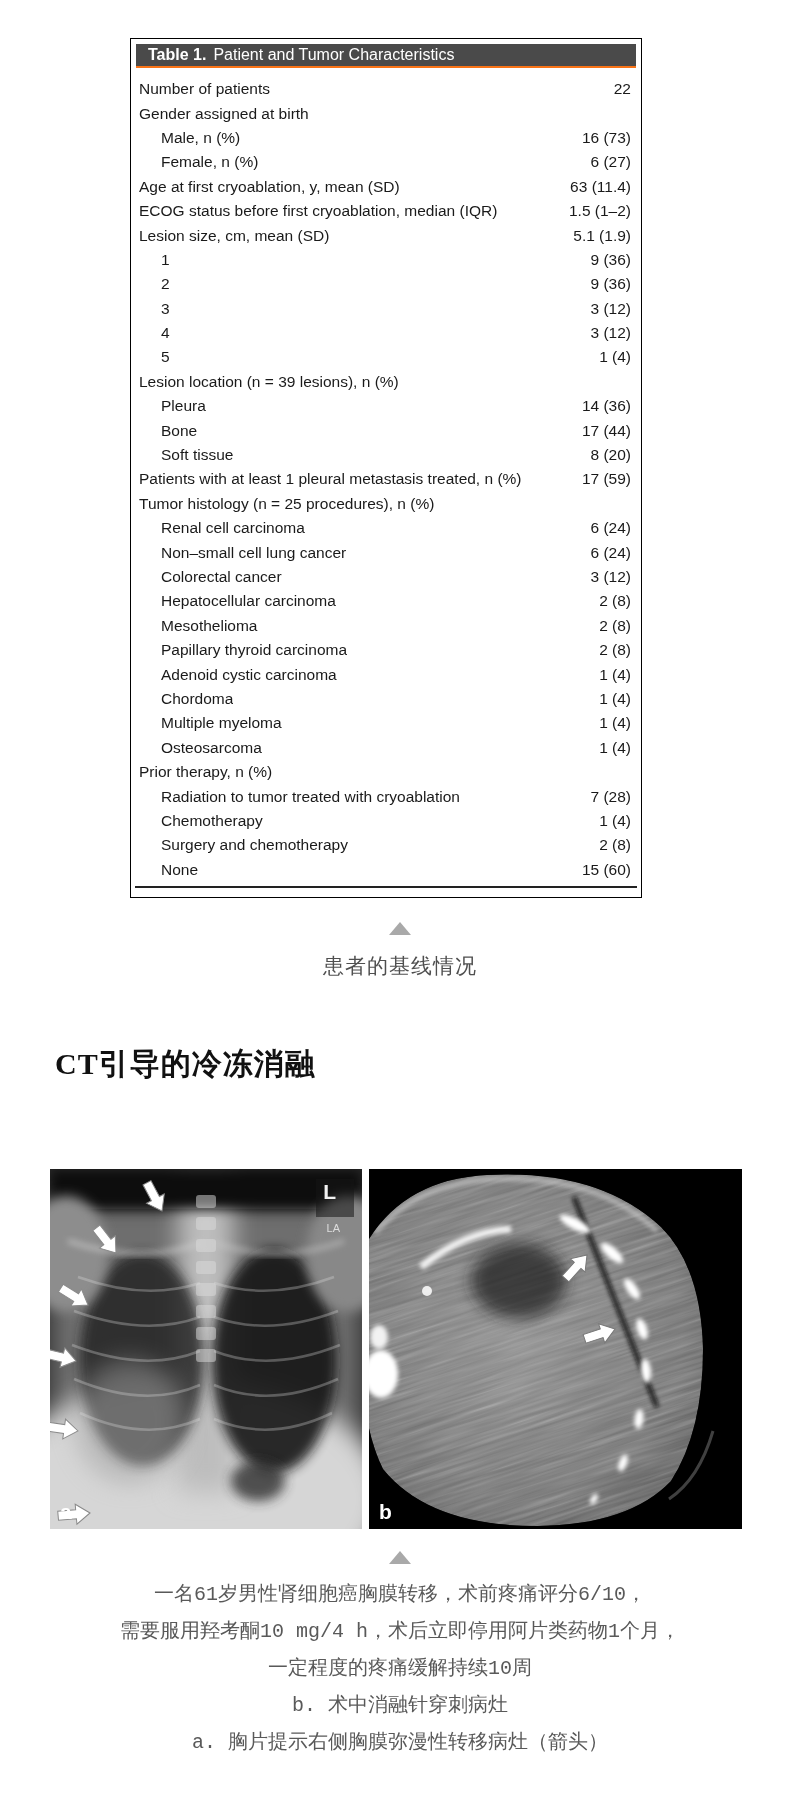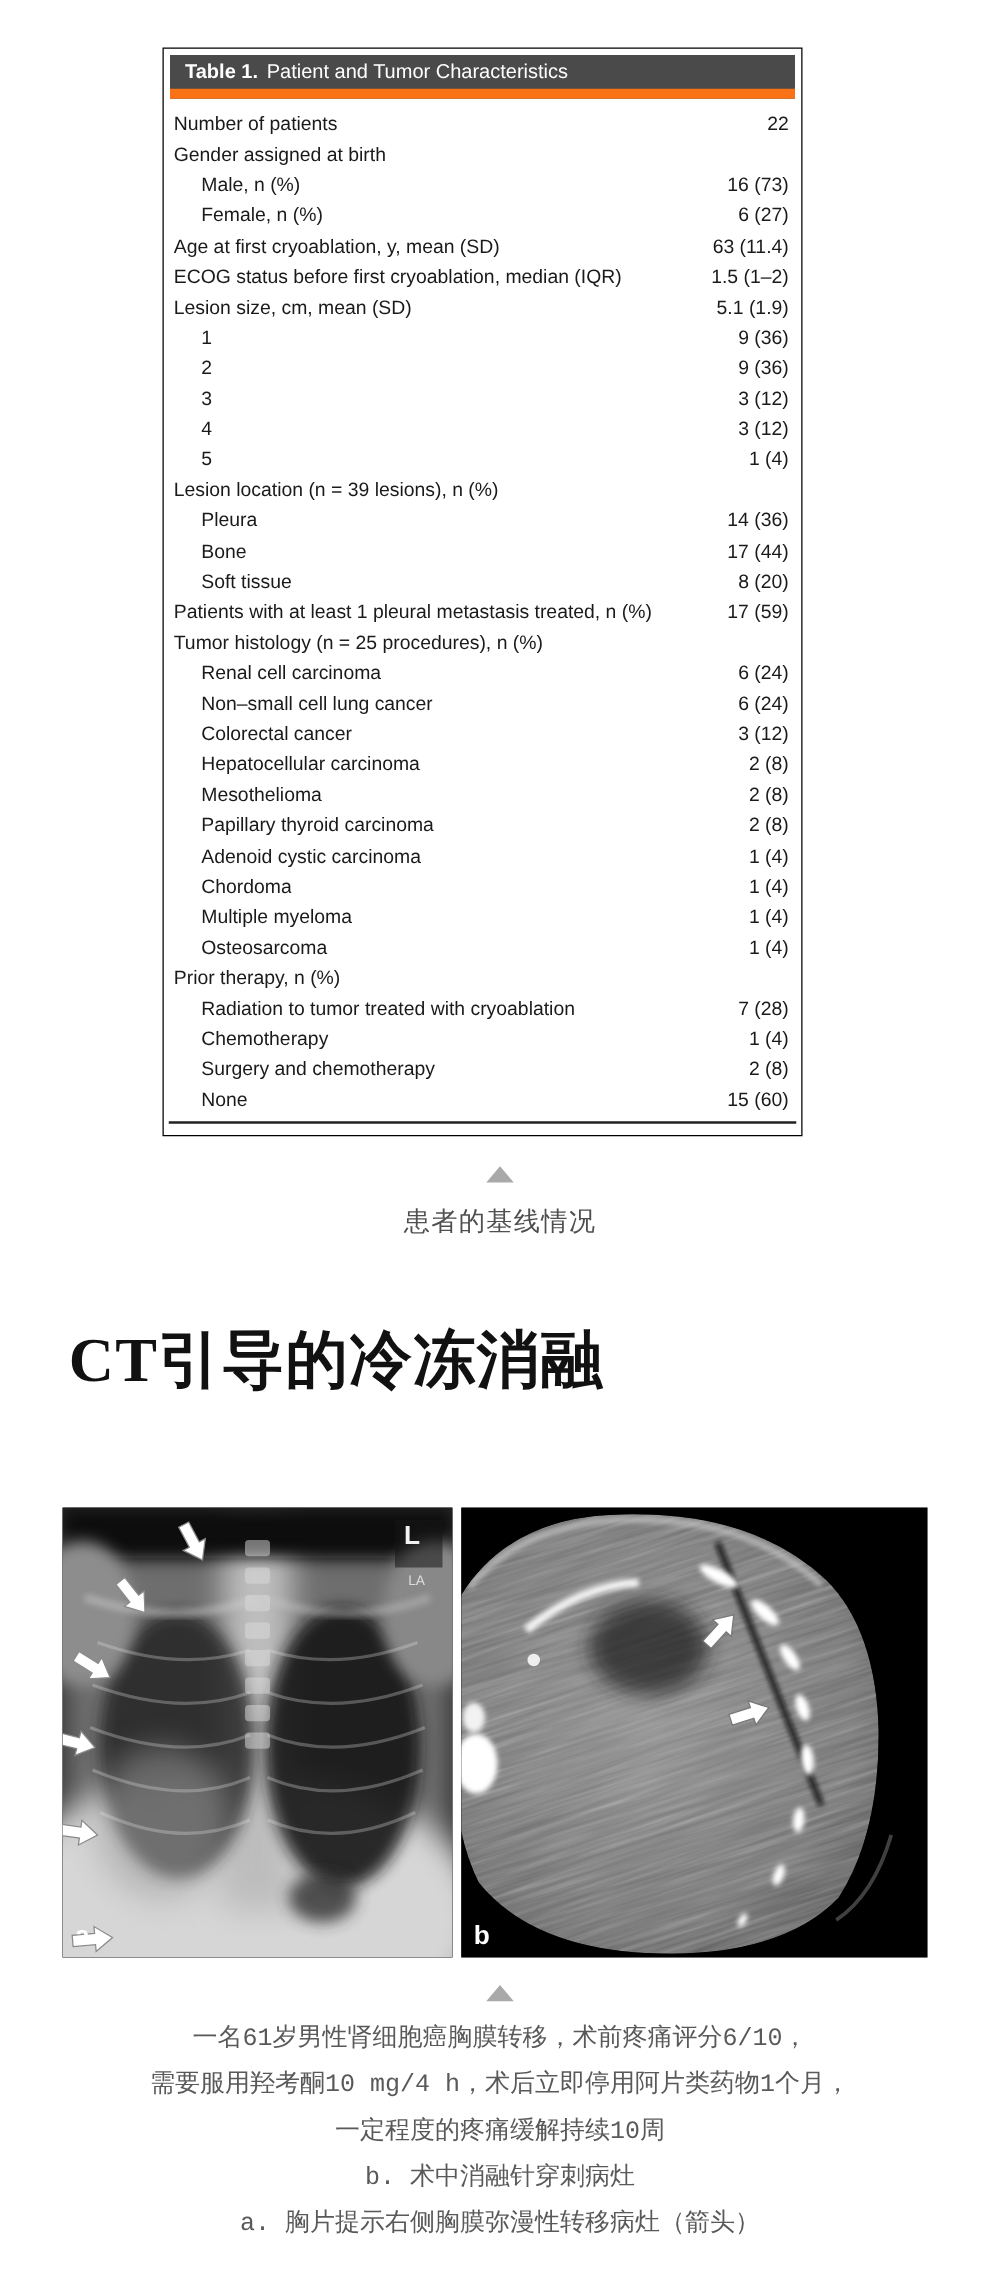--- a/index.html
+++ b/index.html
@@ -2,43 +2,43 @@
 <html><head>
 <meta charset="utf-8">
 <style>
   * { margin:0; padding:0; box-sizing:border-box; }
   html,body { background:#fff; }
   .page { width:800px; height:1816px; background:#ffffff; position:relative; overflow:hidden;
           font-family:"Liberation Sans", sans-serif; }
 
   
   .ptable { margin:38px 0 0 130px; width:512px; border:1.5px solid #000; background:#fff; }
-  .ptable-header { margin:5px; height:35px; background:#4a4a4a; color:#fff;
+  .ptable-header { margin:5px; height:24px; background:#4a4a4a; color:#fff;
                    display:flex; align-items:center; padding-left:12px; font-size:16px;
-                   border-bottom:8px solid #f97316; }
+                   border-bottom:2px solid #f97316; }
   .ptable-header b { font-weight:700; margin-right:7px; }
   .ptable-rows { padding-top:4px; }
   .prow { height:24.4px; display:flex; align-items:center; justify-content:space-between;
           padding:0 10px 0 8px; font-size:15.5px; color:#1a1a1a; white-space:nowrap; gap:2px; }
   .prow .rl { overflow:hidden; }
   .prow .rv { text-align:right; flex:none; }
   .prow.ind { padding-left:30px; }
   .ptable-endrule { border-top:2.5px solid #222; margin:4px 4px 9px 4px; }
 
   
   .fig-caption { text-align:center; }
   .tri { width:0; height:0; margin:0 auto;
          border-left:11px solid transparent; border-right:11px solid transparent;
          border-bottom:13px solid #a9a9a9; }
   .cap-text { margin-top:17px; font-size:21px; color:#4f4f4f; letter-spacing:1px;text-align:center; }
   .cap1 { margin-top:24px; }
 
   
   h1.sect { margin:64px 0 0 55px; font-family:"Liberation Serif","DejaVu Serif",serif;
-            font-weight:700; font-size:50px; color:#111; letter-spacing:1px; }
+            font-weight:700; font-size:30px; color:#111; letter-spacing:1px; }
 
   
   .panels { margin:84px 0 0 50px; width:692px; height:360px; display:flex; gap:7px; }
   .panel { position:relative; height:360px; overflow:hidden; background:#000; }
   .panel svg { display:block; width:100%; height:100%; }
   .panel-a { width:312px; flex:none; }
   .panel-b { flex:1; }
   .plabel { position:absolute; left:10px; bottom:7px; color:#fff; font-weight:700;
             font-size:21px; line-height:1; }
   .marker-l  { position:absolute; right:26px; top:12px; color:#f2f2f2; font-size:21px; font-weight:600; line-height:1; }

